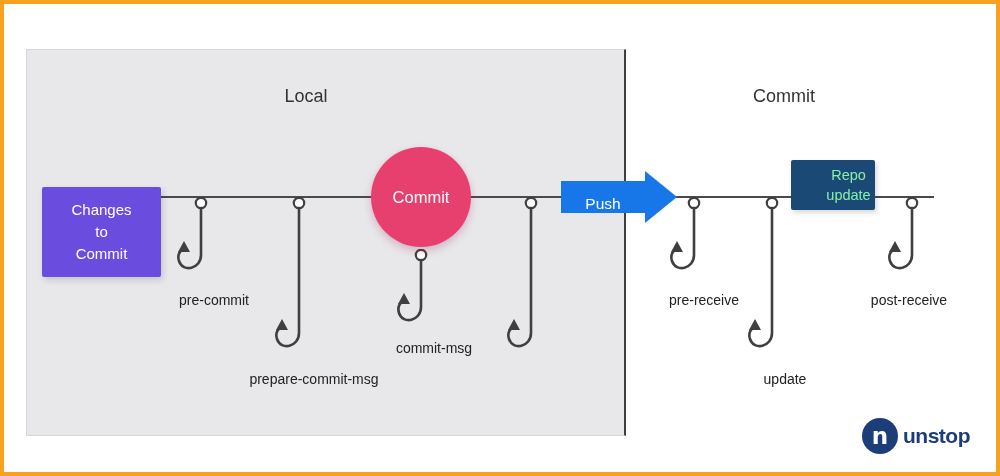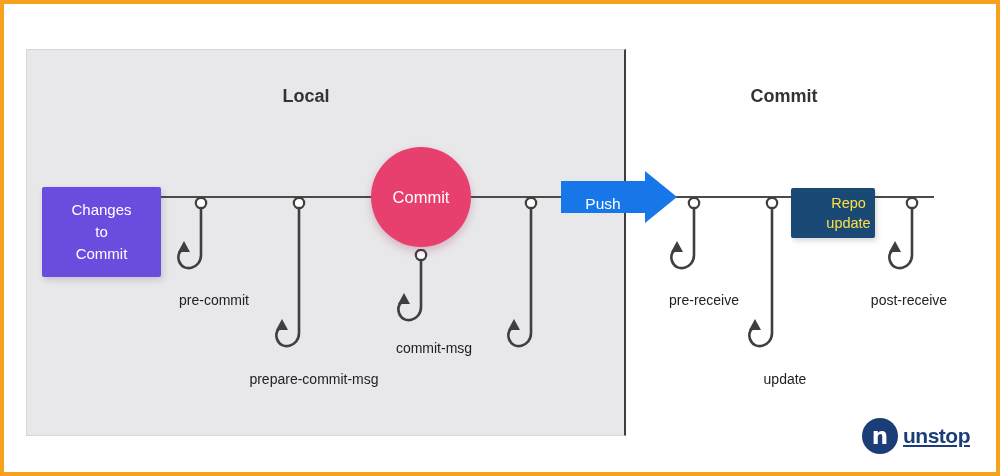--- a/index.html
+++ b/index.html
@@ -22,21 +22,21 @@
     border: 1px solid #d6d6dc;
     border-right: 2px solid #3F3F3F;
   }
 
   .section-title {
     position: absolute;
     top: 82px;
     width: 160px;
     text-align: center;
     font-size: 18px;
-    font-weight: 700;
+    font-weight: 400;
     color: #333333;
   }
   .title-local  { left: 222px; }
   .title-remote { left: 700px; }
 
   .main-line {
     position: absolute;
     left: 157px; top: 192px;
     width: 773px; height: 2px;
     background: #4A4A4A;
@@ -87,24 +87,24 @@
     position: absolute;
     left: 557px; top: 177px;
     width: 84px; height: 46px;
     display: flex; align-items: center; justify-content: center;
     color: #ffffff;
     font-size: 15.5px;
   }
 
   .box-repo {
     position: absolute;
-    left: 787px; top: 184px;
+    left: 787px; top: 156px;
     width: 84px; height: 50px;
     background: #1B4975;
-    color: #fde047;
+    color: #86efac;
     display: flex; align-items: center; justify-content: center;
     text-align: center;
     font-size: 14.5px;
     line-height: 1.4;
     white-space: pre-line;
     border-radius: 2px;
     box-shadow: 2px 3px 5px rgba(0, 0, 0, 0.15);
     padding-left: 31px;
   }
 
@@ -121,21 +121,20 @@
     display: flex; align-items: center; justify-content: center;
     font-weight: 700;
     font-size: 23px;
     font-family: "DejaVu Sans", sans-serif;
   }
   .logo-text {
     color: #1B3E79;
     font-weight: 700;
     font-size: 21px;
     letter-spacing: -0.5px;
-    text-decoration: underline;
   }
 </style>
 </head>
 <body>
 
 <div class="canvas">
 
   <div class="panel-local"></div>
 
   <div class="section-title title-local">Local</div>

